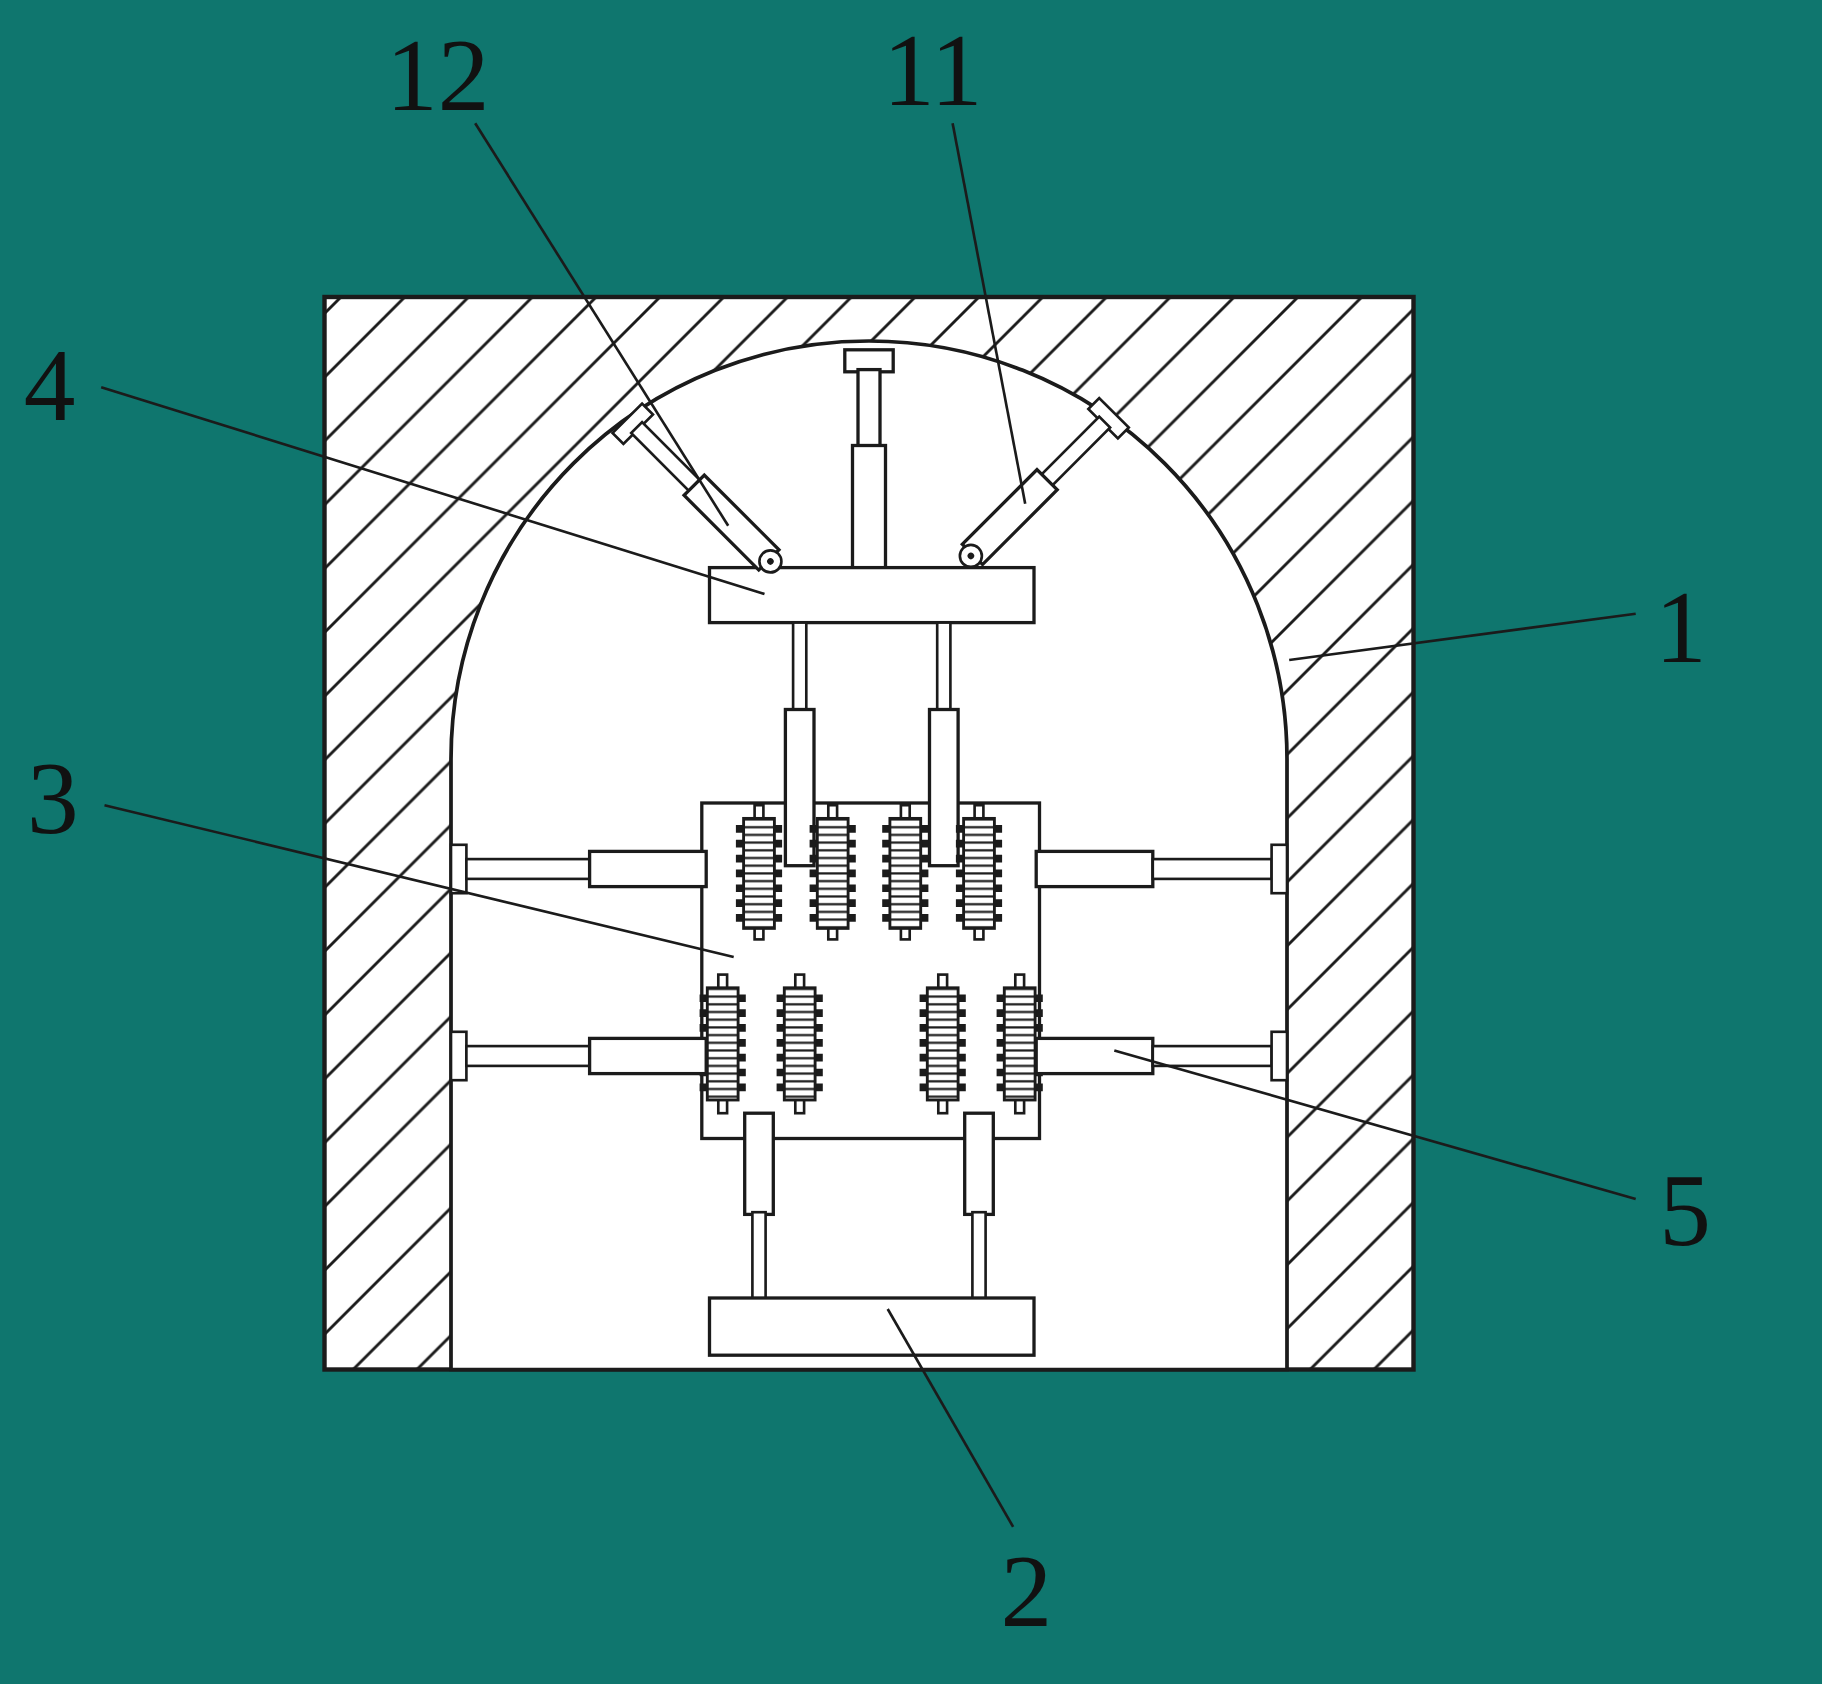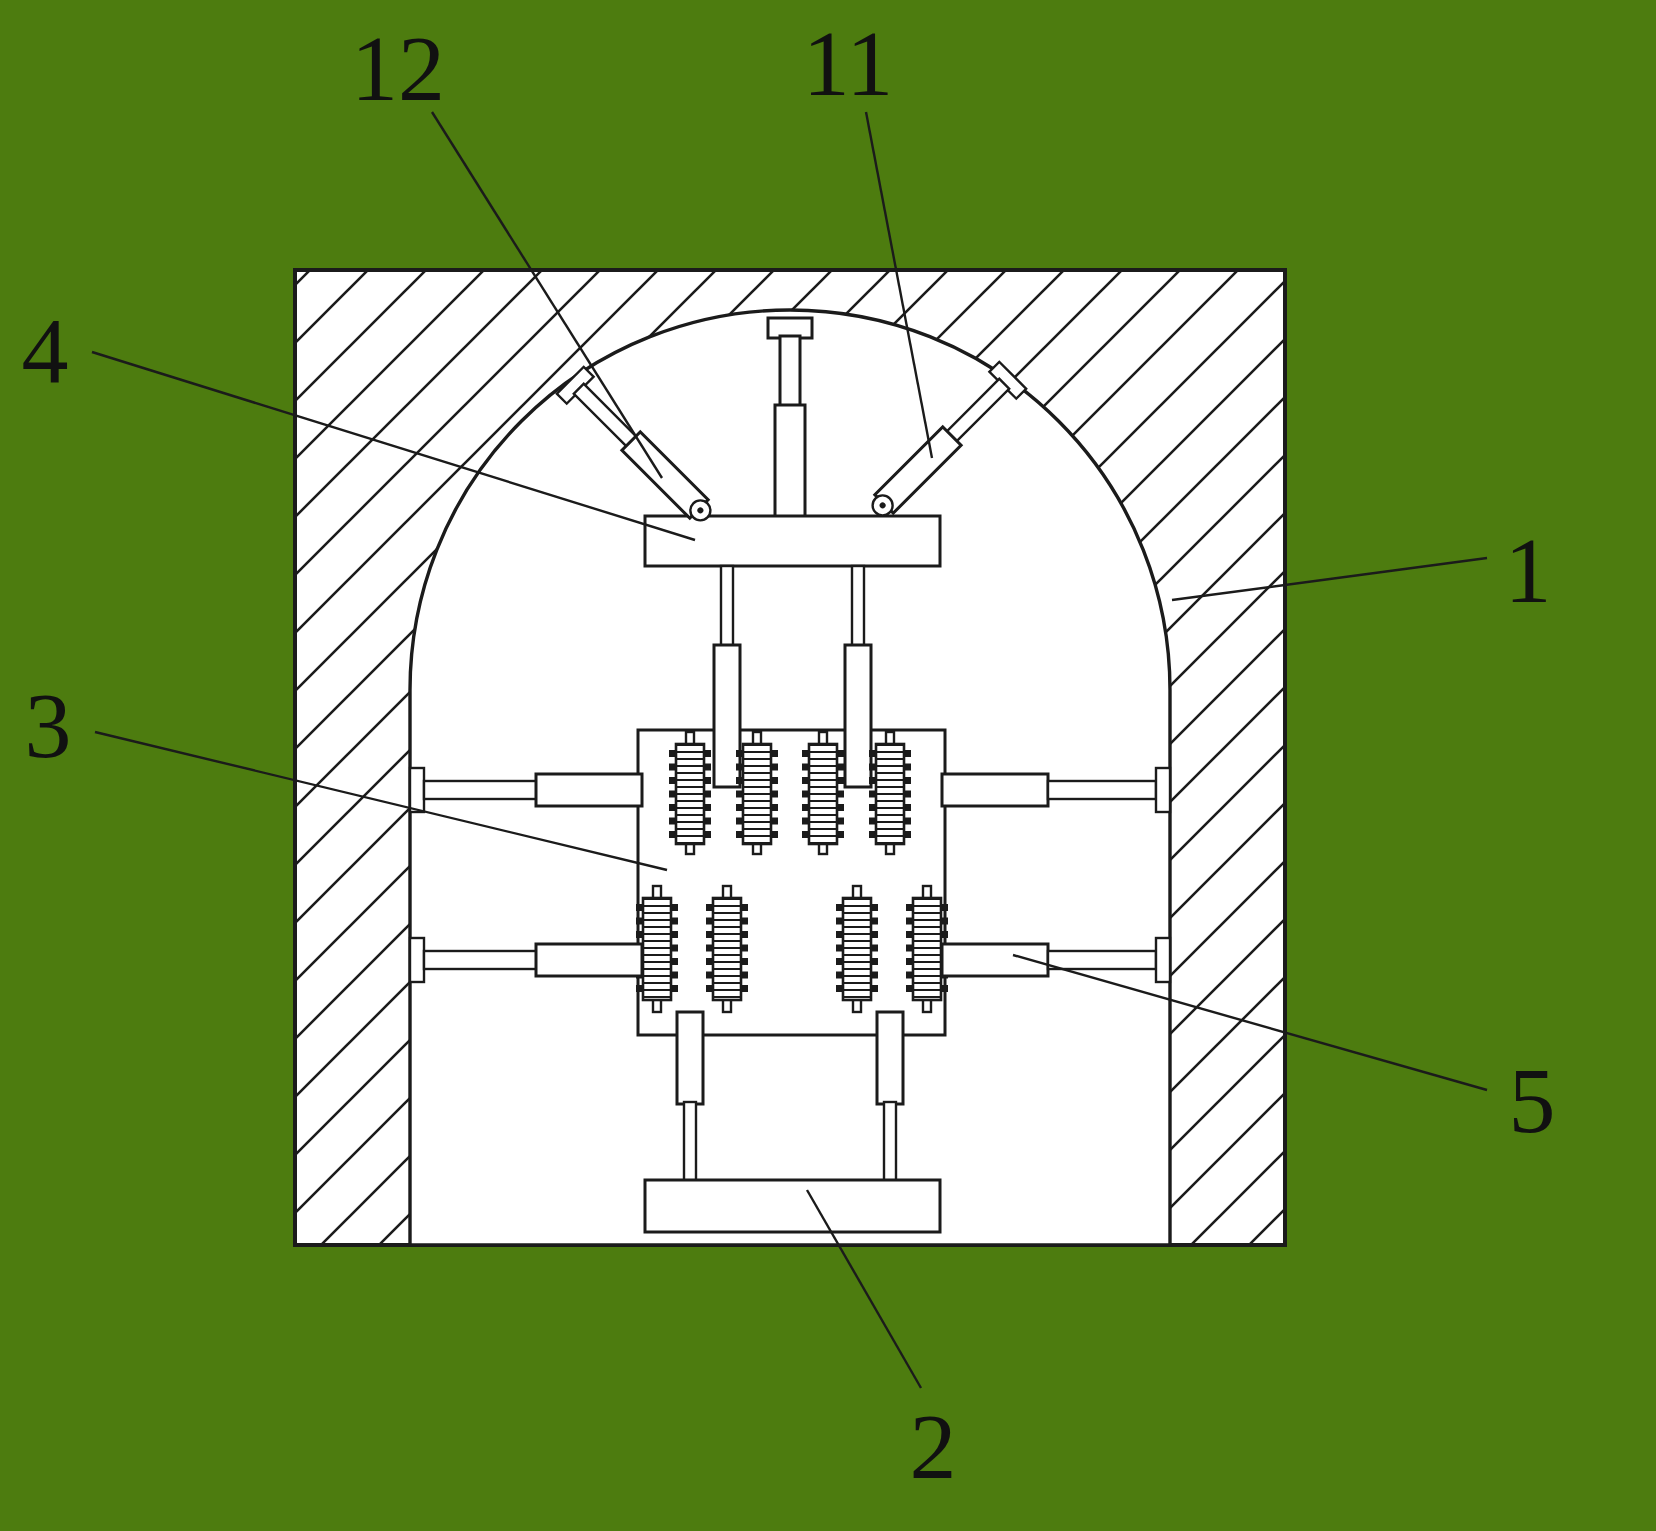--- a/index.html
+++ b/index.html
@@ -4,21 +4,21 @@
 <style>
   html, body {
     margin: 0;
     padding: 0;
     background: #ffffff;
   }
   .stage {
     position: relative;
     width: 1656px;
     height: 1531px;
-    background: #4d7c0f;
+    background: #0f766e;
     font-family: "Liberation Serif", "DejaVu Serif", serif;
   }
   svg { display: block; }
   .part {
     fill: #ffffff;
     stroke: #1b1b1b;
     stroke-width: 3;
   }
   .part-thin {
     fill: #ffffff;

